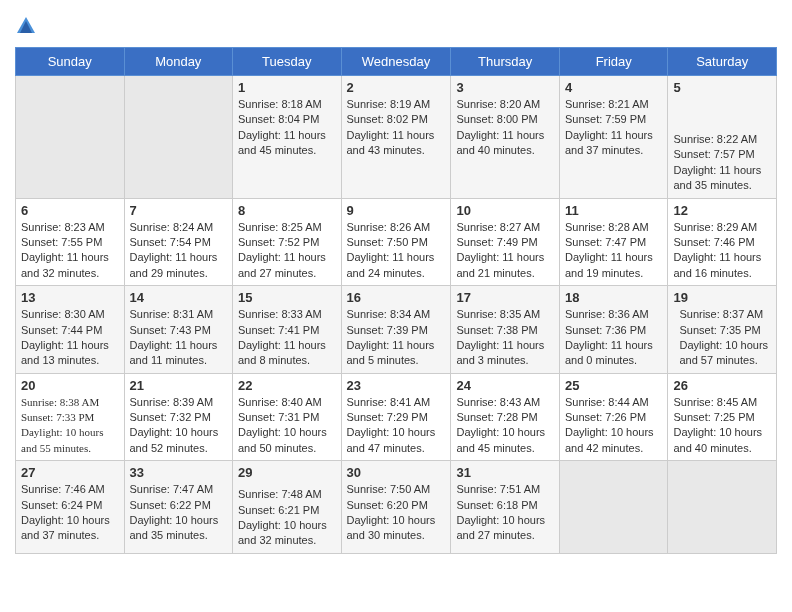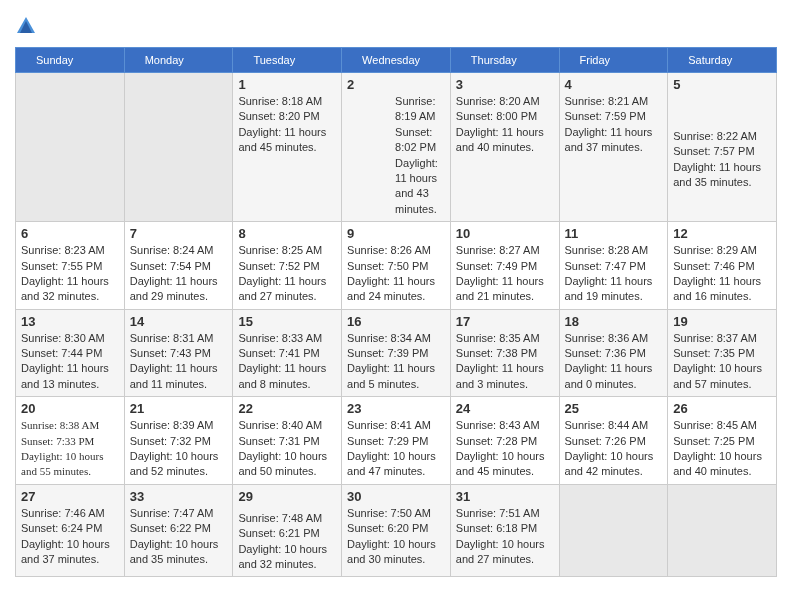--- a/index.html
+++ b/index.html
@@ -39,22 +39,22 @@
     }
     table {
       width: 100%;
       border-collapse: collapse;
       font-size: 11px;
     }
     thead tr th {
       background-color: #3a6fc4;
       color: #fff;
       padding: 6px 20px;
-      text-align: left;
-      font-size: 11px;
+      text-align: center;
+      font-size: 13px;
       font-weight: normal;
       border: 1px solid #5a8fd4;
     }
     tbody tr td {
       border: 1px solid #ccc;
       vertical-align: top;
       padding: 4px 5px;
       width: 108px;
       min-height: 70px;
       color: #333;
@@ -107,26 +107,26 @@
         <th>Saturday</th>
       </tr>
   </thead>
   <tbody id="calendar-body">
   <tr>
         <td class="empty"></td>
         <td class="empty"></td>
         <td>
           <span class="day-number">1</span>
           <div class="day-info" style="white-space: pre-line;">Sunrise: 8:18 AM
-Sunset: 8:20 PM
+Sunset: 8:04 PM
 Daylight: 11 hours and 45 minutes.</div>
         </td>
         <td>
           <span class="day-number">2</span>
-          <div class="day-info" style="white-space: pre-line; margin-left: 48px;">Sunrise: 8:19 AM
+          <div class="day-info" style="white-space: pre-line;">Sunrise: 8:19 AM
 Sunset: 8:02 PM
 Daylight: 11 hours and 43 minutes.</div>
         </td>
         <td>
           <span class="day-number">3</span>
           <div class="day-info" style="white-space: pre-line;">Sunrise: 8:20 AM
 Sunset: 8:00 PM
 Daylight: 11 hours and 40 minutes.</div>
         </td>
         <td>
@@ -218,21 +218,21 @@
 Daylight: 11 hours and 3 minutes.</div>
         </td>
         <td>
           <span class="day-number">18</span>
           <div class="day-info" style="white-space: pre-line;">Sunrise: 8:36 AM
 Sunset: 7:36 PM
 Daylight: 11 hours and 0 minutes.</div>
         </td>
         <td>
           <span class="day-number">19</span>
-          <div class="day-info" style="white-space: pre-line;">Sunrise: 8:37 AM
+          <div class="day-info" style="white-space: pre-line; margin-left: 6px;">Sunrise: 8:37 AM
 Sunset: 7:35 PM
 Daylight: 10 hours and 57 minutes.</div>
         </td>
       </tr>
       <tr>
         <td>
           <span class="day-number">20</span>
           <div class="day-info" style="white-space: pre-line; font-family: Liberation Serif, serif;">Sunrise: 8:38 AM
 Sunset: 7:33 PM
 Daylight: 10 hours and 55 minutes.</div>

